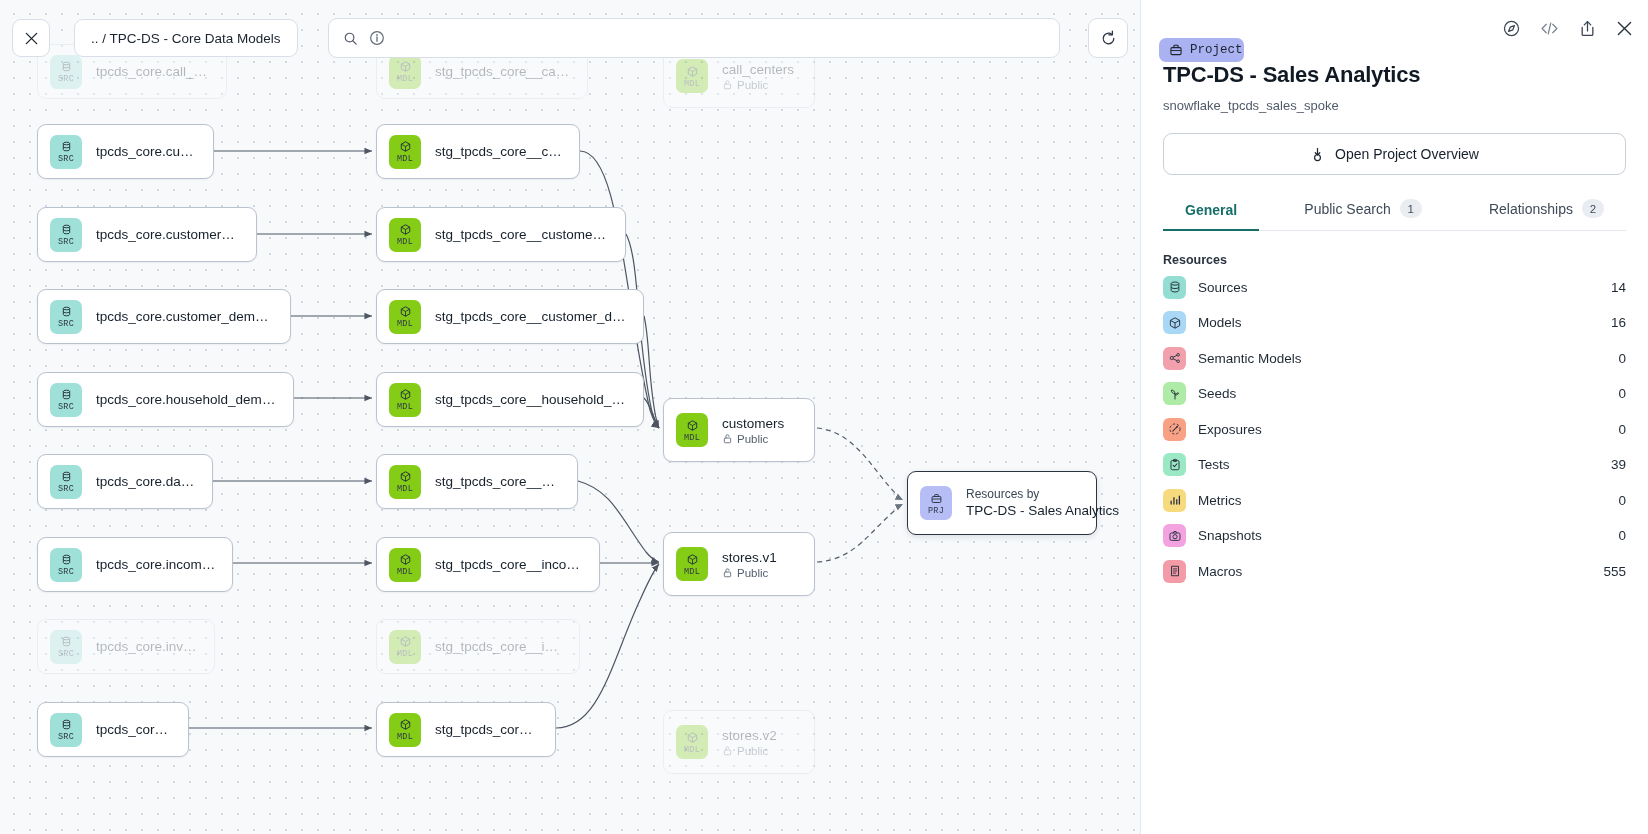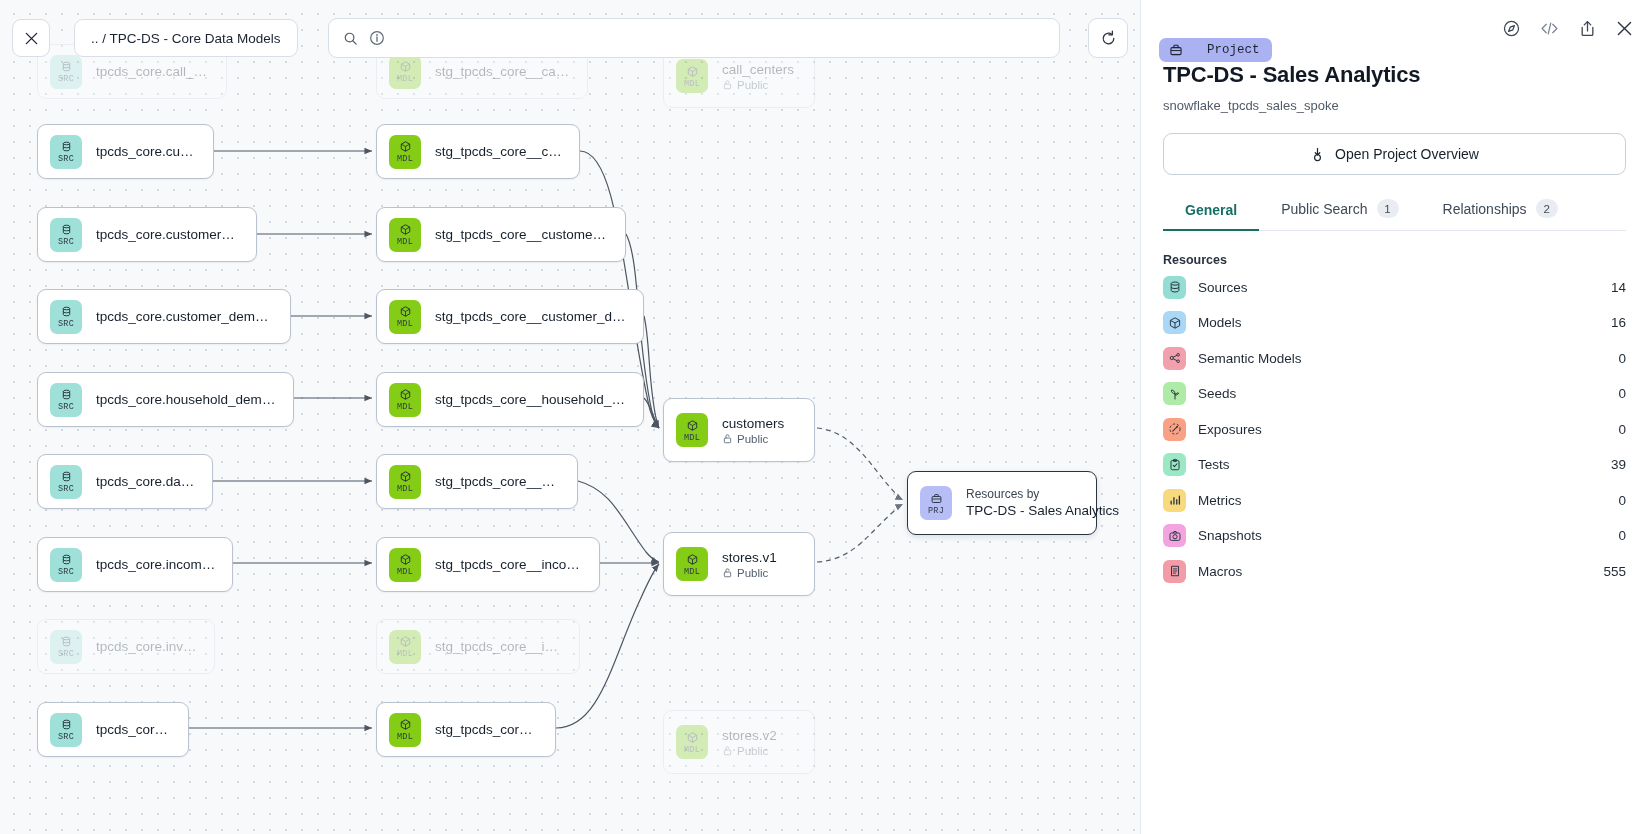--- a/index.html
+++ b/index.html
@@ -146,24 +146,24 @@
     background: #ffffff;
     border-left: 1px solid #e3e8ee;
     display: flex; flex-direction: column;
     flex: none;
   }
   .panel-head {
     height: 56px; display: flex; align-items: center;
     padding: 0 14px 0 18px; gap: 10px;
   }
   .proj-pill {
-    display: inline-flex; align-items: center; gap: 24px;
+    display: inline-flex; align-items: center; gap: 7px;
     background: #aab2f2; color: #1d2430;
     border-radius: 7px;
-    padding: 5px 12px 5px 10px;
+    padding: 5px 1px 5px 10px;
     font-family: "Liberation Mono", monospace;
     font-size: 12.5px;
     cursor: pointer;
     margin-top: 44px;
   }
   .head-icons { margin-left: auto; display: flex; align-items: center; gap: 18px; }
   .hicon { cursor: pointer; display: flex; align-items: center; color: #3a4452; }
   .panel-body { padding: 6px 22px 0 22px; }
   .p-title { font-size: 22px; font-weight: bold; color: #111a24; letter-spacing: -.2px; }
   .p-sub { font-size: 13px; color: #505b69; margin-top: 10px; }
@@ -174,20 +174,21 @@
     border: 1px solid #c8d0da;
     border-radius: 9px;
     display: flex; align-items: center; justify-content: center; gap: 10px;
     font-size: 14px; color: #16202c;
     cursor: pointer;
   }
   .tabs {
     margin-top: 24px;
     display: flex; align-items: flex-end; gap: 0;
     border-bottom: 1px solid #e3e8ee;
+    justify-content: space-between;
   }
   .tab {
     display: flex; align-items: center; gap: 9px;
     padding: 0 22px 11px 22px;
     font-size: 14px; color: #3e4a58;
     cursor: pointer;
     border-bottom: 2.5px solid transparent;
     margin-bottom: -1px;
   }
   .tab.active { color: #176e67; font-weight: bold; border-bottom-color: #176e67; }

